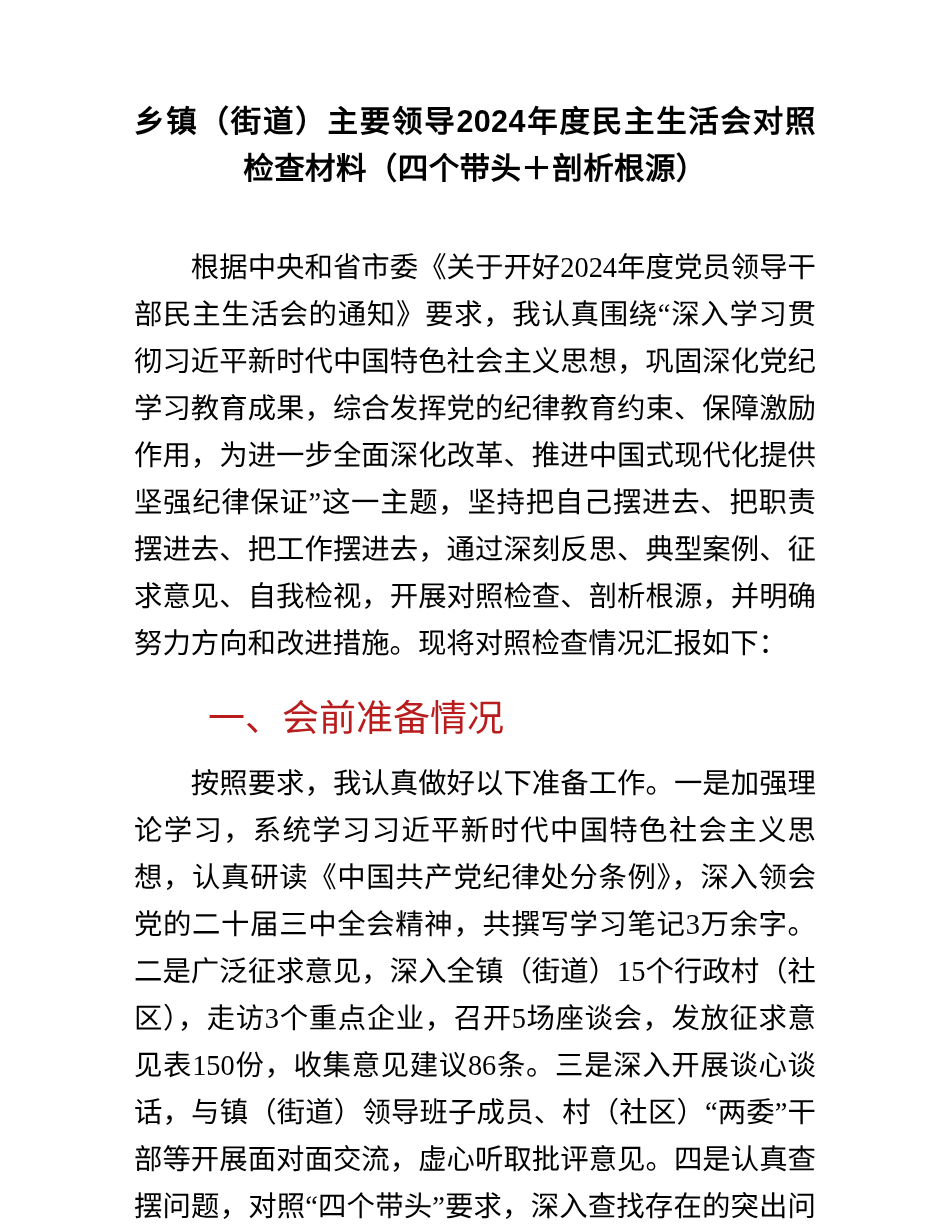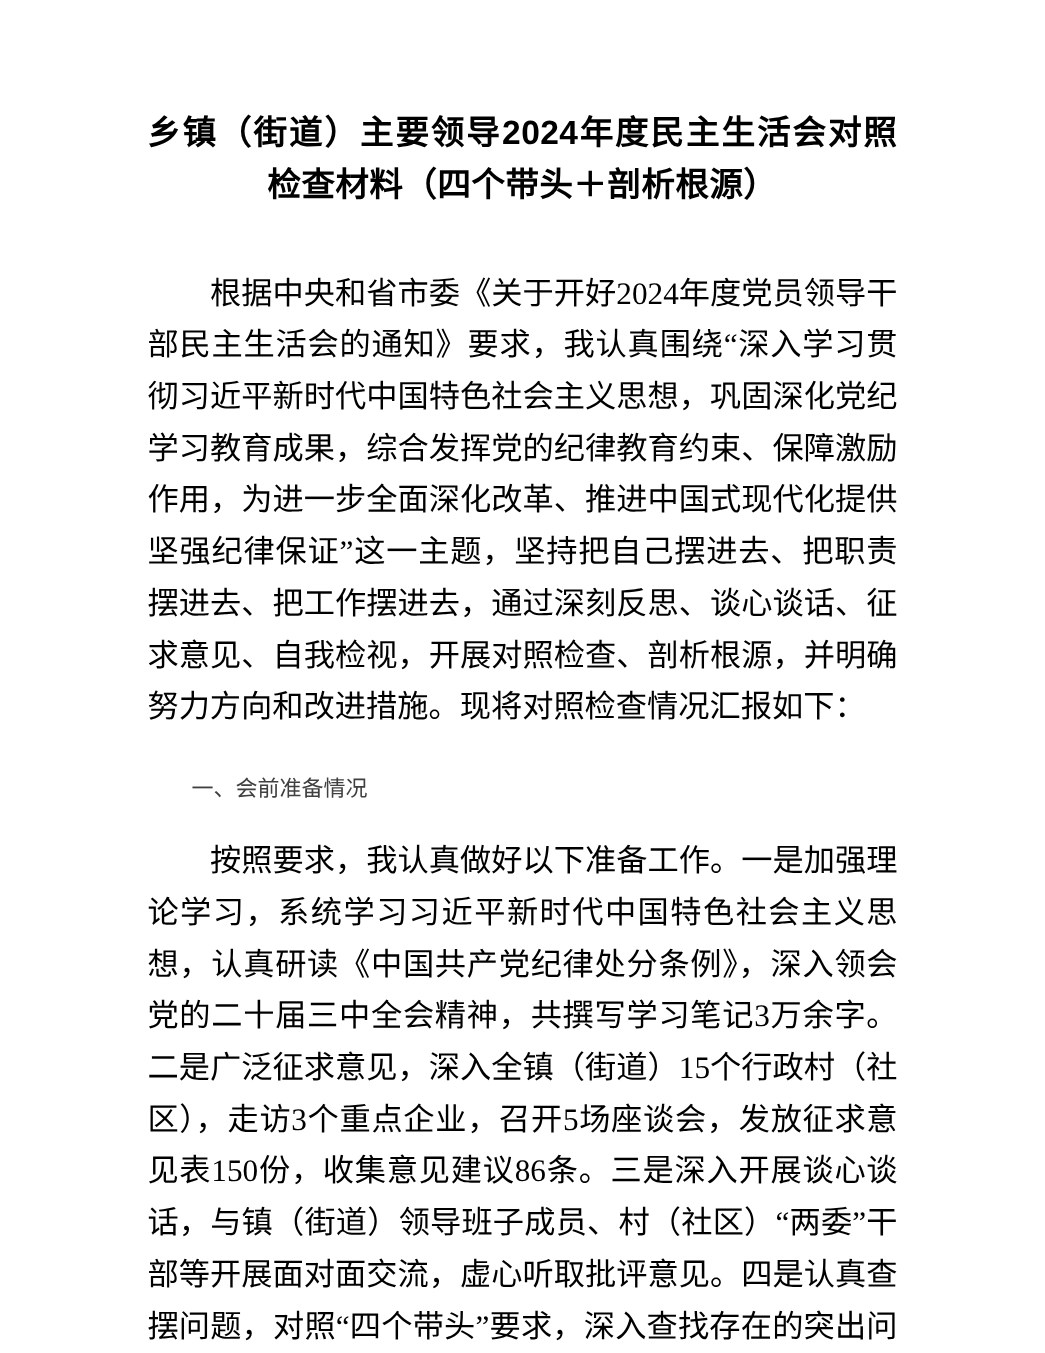--- a/index.html
+++ b/index.html
@@ -41,23 +41,23 @@
     text-align-last: center;
   }
 
   
   .section-heading {
     margin: 0;
     padding-top: 28px;
     text-indent: 2em;
     font-family: "Liberation Serif", "DejaVu Serif", serif;
     font-weight: normal;
-    font-size: 20px;
+    font-size: 37px;
     line-height: 47px;
-    color: #404040;
+    color: #b91c1c;
     text-align: justify;
   }
 
   
   .para {
     margin: 0;
     text-indent: 2em;
     font-family: "Liberation Serif", "DejaVu Serif", serif;
     font-size: 28.4px;
     line-height: 47px;
@@ -76,20 +76,20 @@
   }
 </style>
 </head>
 <body>
 
 <div class="page">
   <div class="doc-body">
 
     <h1 class="doc-title">乡镇（街道）主要领导2024年度民主生活会对照检查材料（四个带头＋剖析根源）</h1>
 
-    <p class="para para-intro">根据中央和省市委《关于开好2024年度党员领导干部民主生活会的通知》要求，我认真围绕“深入学习贯彻习近平新时代中国特色社会主义思想，巩固深化党纪学习教育成果，综合发挥党的纪律教育约束、保障激励作用，为进一步全面深化改革、推进中国式现代化提供坚强纪律保证”这一主题，坚持把自己摆进去、把职责摆进去、把工作摆进去，通过深刻反思、谈心谈话、征求意见、自我检视，开展对照检查、剖析根源，并明确努力方向和改进措施。现将对照检查情况汇报如下：</p>
+    <p class="para para-intro">根据中央和省市委《关于开好2024年度党员领导干部民主生活会的通知》要求，我认真围绕“深入学习贯彻习近平新时代中国特色社会主义思想，巩固深化党纪学习教育成果，综合发挥党的纪律教育约束、保障激励作用，为进一步全面深化改革、推进中国式现代化提供坚强纪律保证”这一主题，坚持把自己摆进去、把职责摆进去、把工作摆进去，通过深刻反思、典型案例、征求意见、自我检视，开展对照检查、剖析根源，并明确努力方向和改进措施。现将对照检查情况汇报如下：</p>
 
     <h2 class="section-heading">一、会前准备情况</h2>
 
     <p class="para para-after-heading">按照要求，我认真做好以下准备工作。一是加强理论学习，系统学习习近平新时代中国特色社会主义思想，认真研读《中国共产党纪律处分条例》，深入领会党的二十届三中全会精神，共撰写学习笔记3万余字。二是广泛征求意见，深入全镇（街道）15个行政村（社区），走访3个重点企业，召开5场座谈会，发放征求意见表150份，收集意见建议86条。三是深入开展谈心谈话，与镇（街道）领导班子成员、村（社区）“两委”干部等开展面对面交流，虚心听取批评意见。四是认真查摆问题，对照“四个带头”要求，深入查找存在的突出问题，形成问题清单，明确整改方向。</p>
 
   </div>
 </div>
 
 </body></html>

